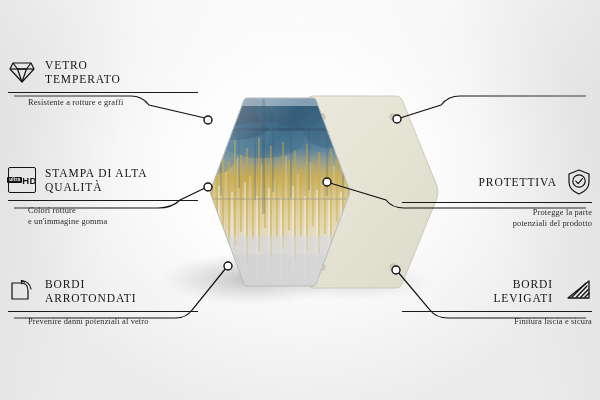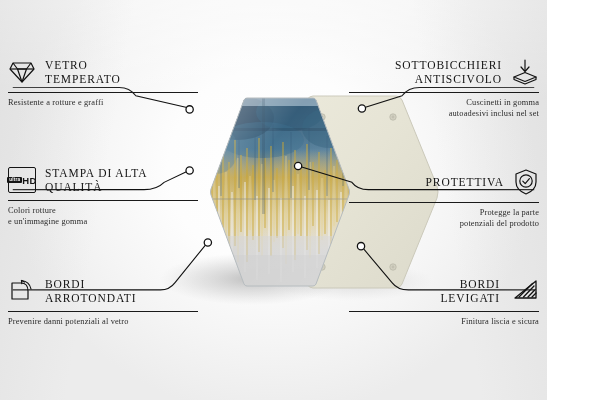--- a/index.html
+++ b/index.html
@@ -2,21 +2,21 @@
 <html><head>
 <meta charset="utf-8">
 <style>
   html,body{margin:0;padding:0;}
   body{
     width:600px;height:400px;overflow:hidden;
     font-family:"Liberation Serif", serif;
     background:#ffffff;
   }
   #stage{
-    position:relative;width:547px;height:400px;overflow:hidden;
+    position:relative;width:600px;height:400px;overflow:hidden;
     background:
       radial-gradient(ellipse 48% 62% at 50% 42%, #ffffff 0%, #fdfdfd 40%, #f5f5f5 70%, #ececec 100%),
       linear-gradient(90deg,#e8e8e8 0%, #f2f2f2 12%, #fafafa 30%, #ffffff 50%, #fafafa 70%, #f2f2f2 88%, #e6e6e6 100%);
   }
   
   .vig{position:absolute;inset:0;pointer-events:none;
     background:
       linear-gradient(100deg, rgba(200,200,200,.30) 0%, rgba(255,255,255,0) 22%),
       linear-gradient(-100deg, rgba(200,200,200,.30) 0%, rgba(255,255,255,0) 22%),
       linear-gradient(180deg, rgba(255,255,255,.5) 0%, rgba(255,255,255,0) 25%);
@@ -37,20 +37,21 @@
     font-size:11.5px;letter-spacing:.9px;line-height:1.25;
     color:#141414;text-transform:uppercase;font-weight:400;
   }
   .feat .rule{
     height:0;border-top:1.1px solid #1a1a1a;margin-top:3px;width:100%;
   }
   .feat .sub{
     font-family:"Liberation Serif", serif;
     font-size:8.4px;line-height:1.35;color:#2b2b2b;margin-top:4px;
     letter-spacing:.15px;
+    margin-left:20px;
   }
   .icon{flex:0 0 auto;display:block;}
 
   
   .hdbadge{
     width:26px;height:24px;border:1.3px solid #141414;border-radius:2px;
     display:flex;flex-direction:row;align-items:center;justify-content:center;
     line-height:1;
   }
   .hdbadge .u{
@@ -313,41 +314,20 @@
         <div>BORDI</div>
         <div>ARROTONDATI</div>
       </div>
     </div>
     <div class="rule"></div>
     <div class="sub">
       <div>Prevenire danni potenziali al vetro</div>
     </div>
   </div>
 
-  <div class="feat right" style="top:55px;">
-    <div class="head">
-      <svg class="icon" width="28" height="28" viewBox="0 0 28 28">
-        <g fill="none" stroke="#121212" stroke-width="1.2" stroke-linejoin="round" stroke-linecap="round">
-          <path d="M14 2 L14 12"></path>
-          <path d="M10 9 L14 13.5 L18 9"></path>
-          <path d="M14 14.5 L25 19 L14 23.5 L3 19 Z"></path>
-          <path d="M3 19 L3 21.5 L14 26 L25 21.5 L25 19"></path>
-        </g>
-      </svg>
-      <div class="title">
-        <div>SOTTOBICCHIERI</div>
-        <div>ANTISCIVOLO</div>
-      </div>
-    </div>
-    <div class="rule"></div>
-    <div class="sub">
-      <div>Cuscinetti in gomma</div>
-      <div>autoadesivi inclusi nel set</div>
-    </div>
-  </div>
 
   <div class="feat right" style="top:165px;">
     <div class="head">
       <svg class="icon" width="26" height="28" viewBox="0 0 26 28">
         <g fill="none" stroke="#121212" stroke-width="1.2" stroke-linejoin="round" stroke-linecap="round">
           <path d="M13 2 L23 6 L23 14 Q23 22 13 26 Q3 22 3 14 L3 6 Z"></path>
           <circle cx="13" cy="13" r="6.2"></circle>
           <path d="M9.8 13.2 L12.2 15.6 L16.4 10.6"></path>
         </g>
       </svg>

